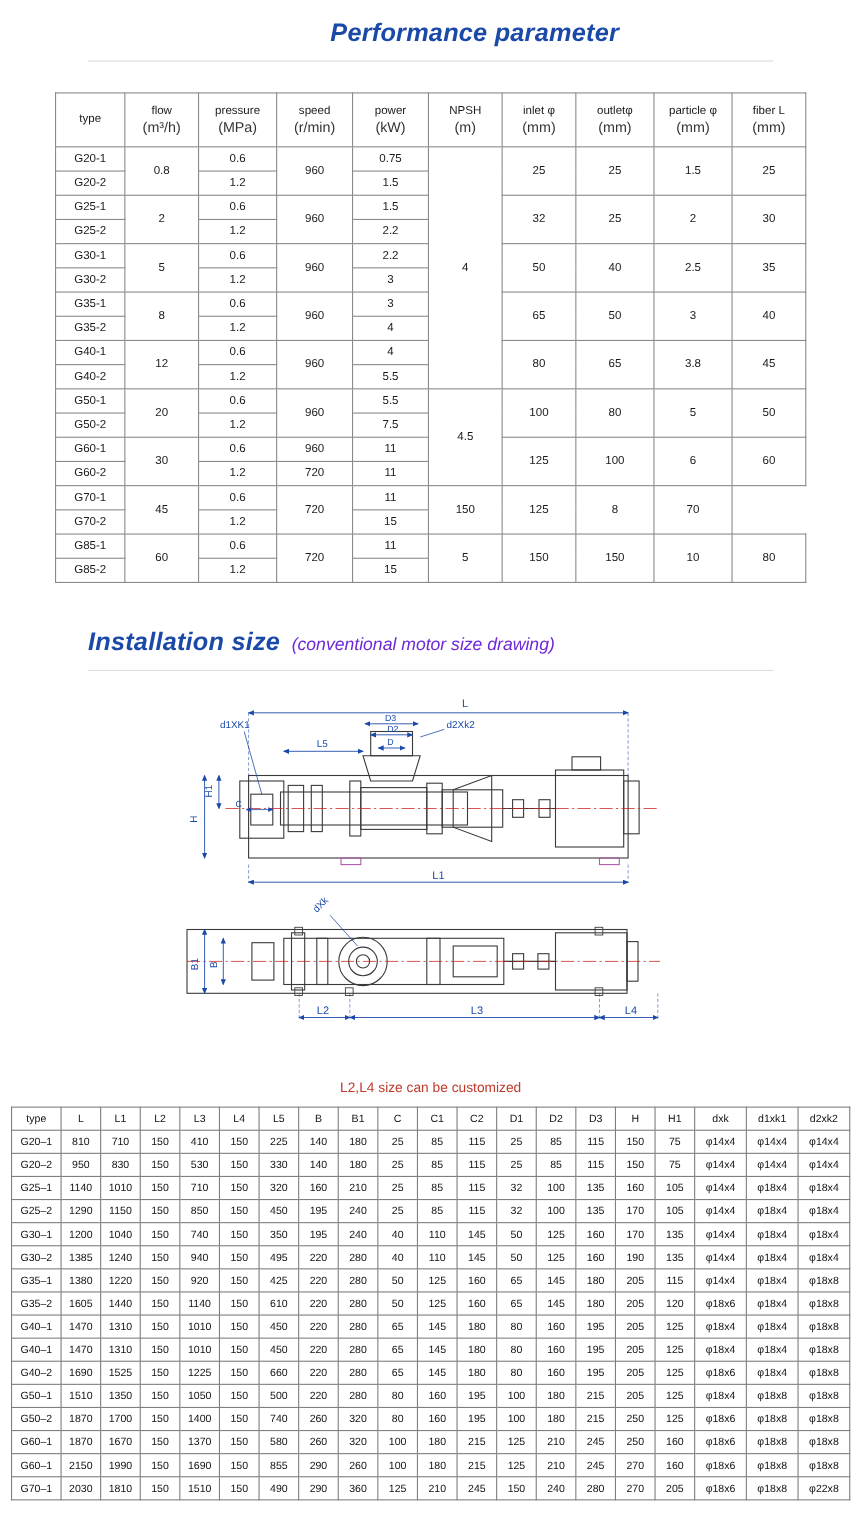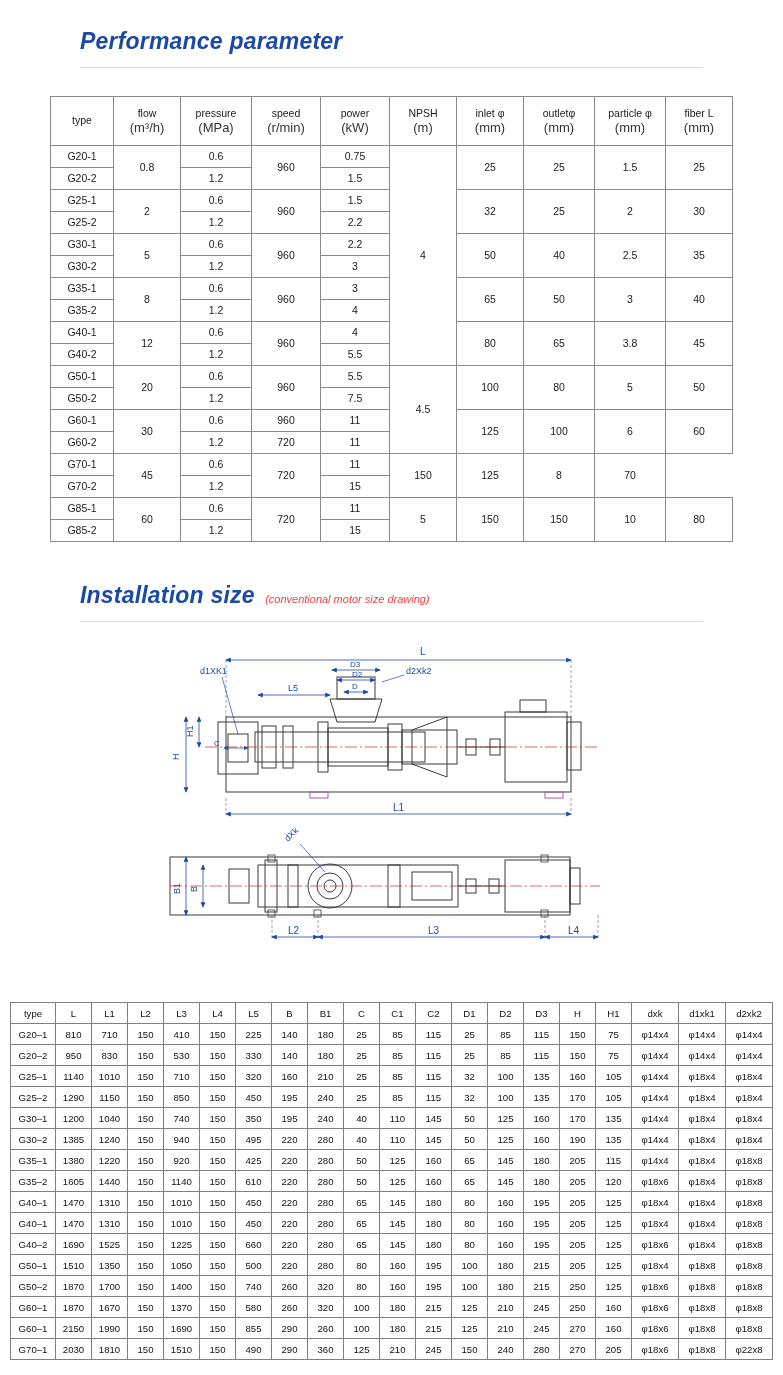--- a/index.html
+++ b/index.html
@@ -18,22 +18,22 @@
   }
   .sec-title{
     font-size:23px;
     font-weight:bold;
     color:#1b49a8;
     font-style:italic;
     letter-spacing:0.2px;
     display:inline-block;
   }
   .sec-sub{
-    font-size:11px;
-    color:#ef4444;
+    font-size:16px;
+    color:#6d28d9;
     font-style:italic;
     display:inline-block;
     margin-left:6px;
   }
   .rule{
     height:1px;background:#dcdcdc;margin:12px 80px 0 80px;
   }
 
   
   .perf-wrap{padding:28px 0 0 0;display:flex;justify-content:center;}
@@ -90,21 +90,21 @@
   table.inst th{font-weight:normal;}
   table.inst td.first, table.inst th.first{width:42px;}
   table.inst td.num, table.inst th.num{width:33px;}
   table.inst td.wide, table.inst th.wide{width:44px;}
 </style>
 </head>
 <body>
 
 <div class="page">
 
-  <div class="sec-head" style="padding-top:28px;">
+  <div class="sec-head" style="padding-top:16px;text-align:center;">
     <span class="sec-title">Performance parameter</span>
   </div>
   <div class="rule"></div>
 
   <div class="perf-wrap">
     <table class="perf">
       <thead>
         <tr>
           <th class="c-type">
             <span>type</span>
@@ -418,20 +418,21 @@
       <line x1="598" y1="293" x2="598" y2="318" stroke="#1b49a8" stroke-width="0.5" stroke-dasharray="3,2"></line>
 
       <rect x="268" y="288" width="7" height="7" fill="none" stroke="#3a3a3a" stroke-width="0.8"></rect>
       <rect x="314" y="288" width="7" height="7" fill="none" stroke="#3a3a3a" stroke-width="0.8"></rect>
       <rect x="541" y="288" width="7" height="7" fill="none" stroke="#3a3a3a" stroke-width="0.8"></rect>
       <rect x="268" y="233" width="7" height="7" fill="none" stroke="#3a3a3a" stroke-width="0.8"></rect>
       <rect x="541" y="233" width="7" height="7" fill="none" stroke="#3a3a3a" stroke-width="0.8"></rect>
     </svg>
   </div>
 
+  <div class="note">L2,L4 size can be customized</div>
 
   <div class="inst-wrap">
     <table class="inst">
       <thead>
         <tr id="inst-head-row">
             <th class="first">type</th>
             <th class="num">L</th>
             <th class="num">L1</th>
             <th class="num">L2</th>
             <th class="num">L3</th>

